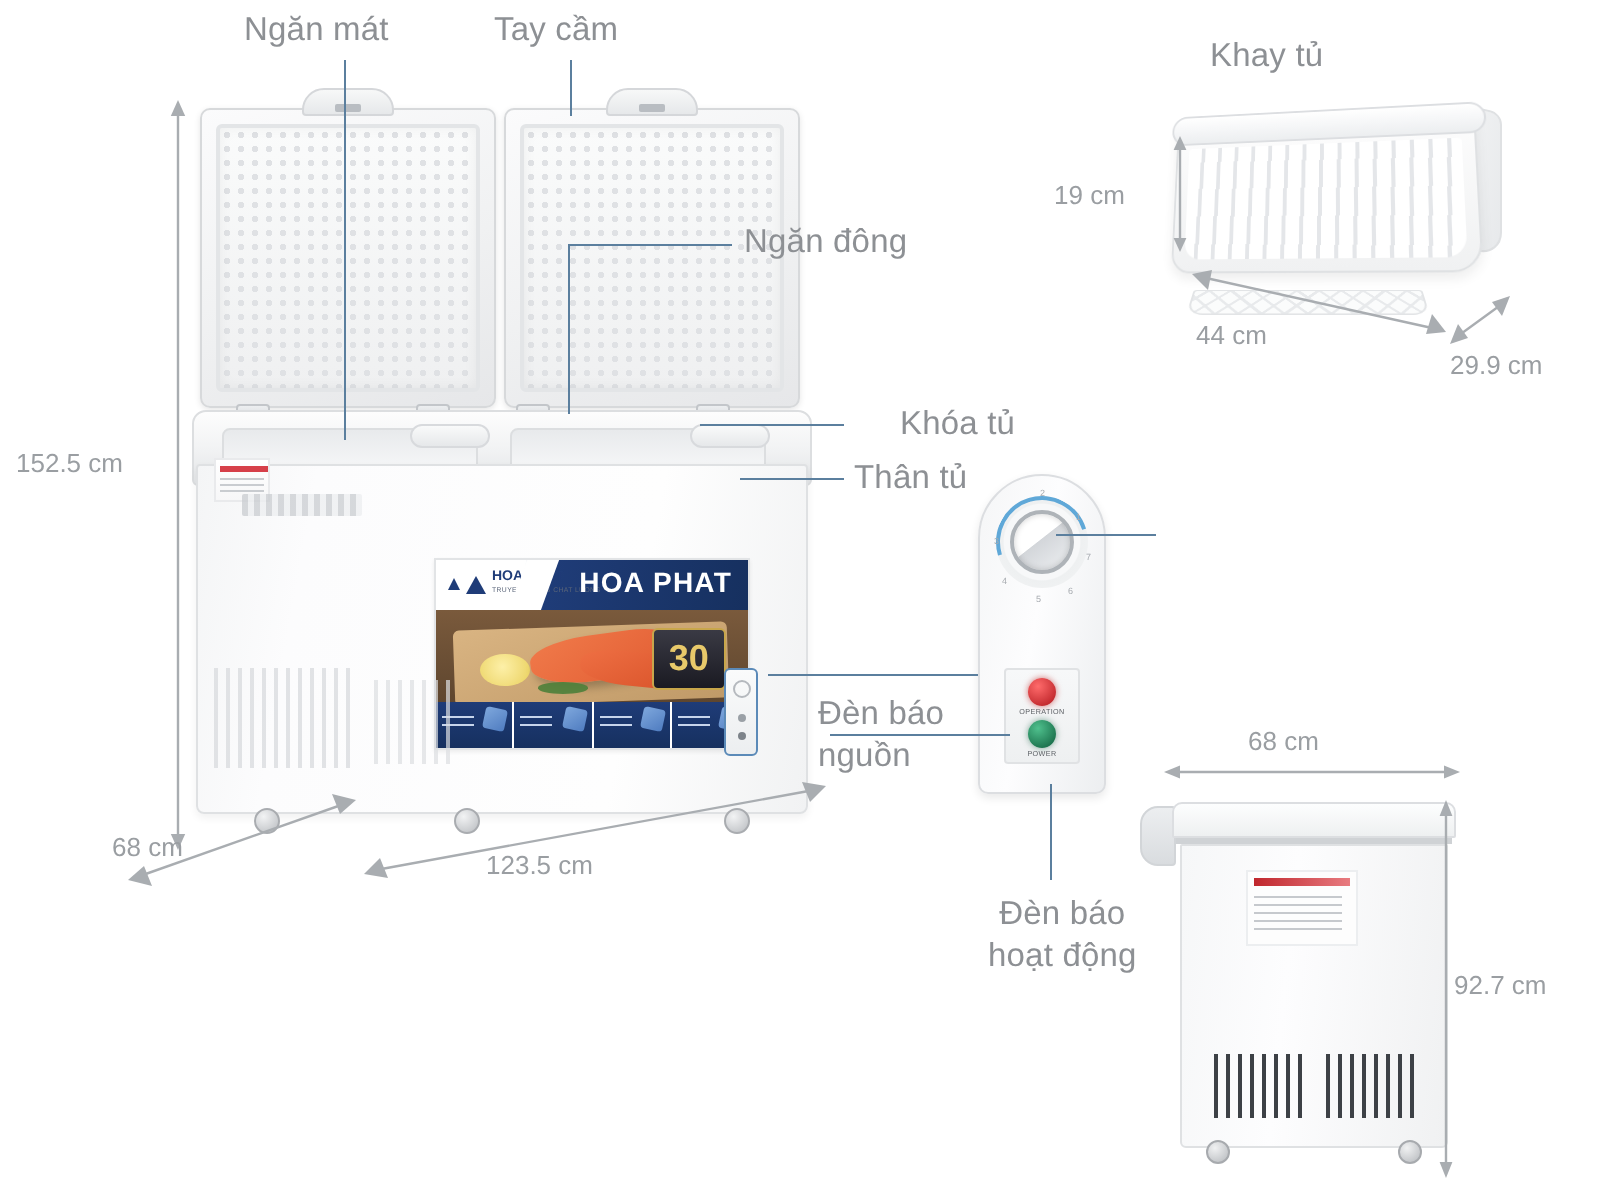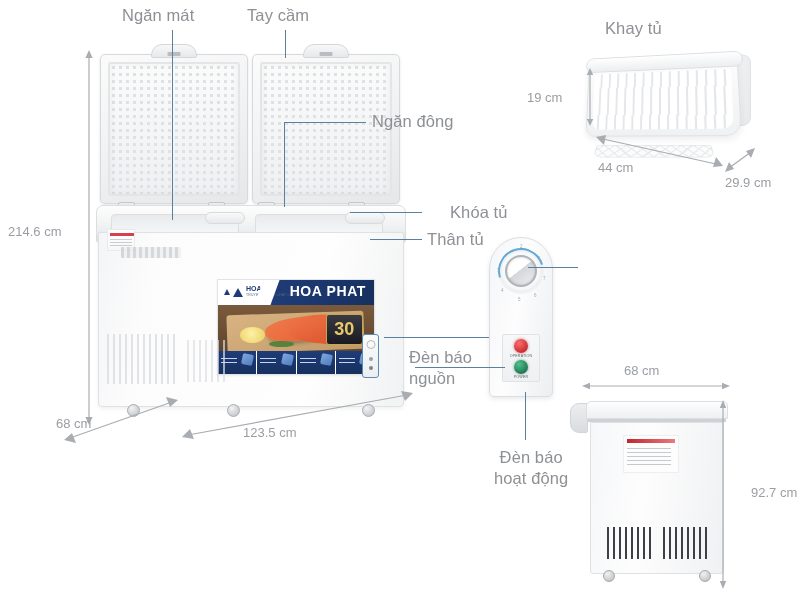--- a/index.html
+++ b/index.html
@@ -492,21 +492,21 @@
   <div class="lbl" style="left:409px;top:347px;">Đèn báo
 nguồn</div>
   <div class="lbl" style="left:494px;top:447px;text-align:center;">Đèn báo
 hoạt động</div>
 
   <svg class="arw" style="left:82px;top:50px;" width="14" height="375">
     <line x1="7" y1="6" x2="7" y2="369"></line>
     <polygon points="7,0 3.4,8 10.6,8"></polygon>
     <polygon points="7,375 3.4,367 10.6,367"></polygon>
   </svg>
-  <div class="dim" style="left:8px;top:222px;">214.6 cm</div>
+  <div class="dim" style="left:8px;top:222px;">152.5 cm</div>
 
   <svg class="arw" style="left:60px;top:394px;" width="120" height="50">
     <line x1="10" y1="44" x2="112" y2="8"></line>
     <polygon points="118,6 106,3 110,13"></polygon>
     <polygon points="4,46 16,49 12,39"></polygon>
   </svg>
   <div class="dim" style="left:56px;top:414px;">68 cm</div>
 
   <svg class="arw" style="left:180px;top:385px;" width="235" height="58">
     <line x1="8" y1="50" x2="227" y2="10"></line>
@@ -541,15 +541,15 @@
     <polygon points="0,6 8,2.8 8,9.2"></polygon>
     <polygon points="148,6 140,2.8 140,9.2"></polygon>
   </svg>
   <div class="dim" style="left:624px;top:361px;">68 cm</div>
 
   <svg class="arw" style="left:717px;top:400px;" width="12" height="189">
     <line x1="6" y1="6" x2="6" y2="183"></line>
     <polygon points="6,0 2.8,8 9.2,8"></polygon>
     <polygon points="6,189 2.8,181 9.2,181"></polygon>
   </svg>
-  <div class="dim" style="left:727px;top:483px;margin-left:24px;">92.7 cm</div>
+  <div class="dim" style="left:727px;top:483px;">92.7 cm</div>
 
 </div>
 
 </body></html>

